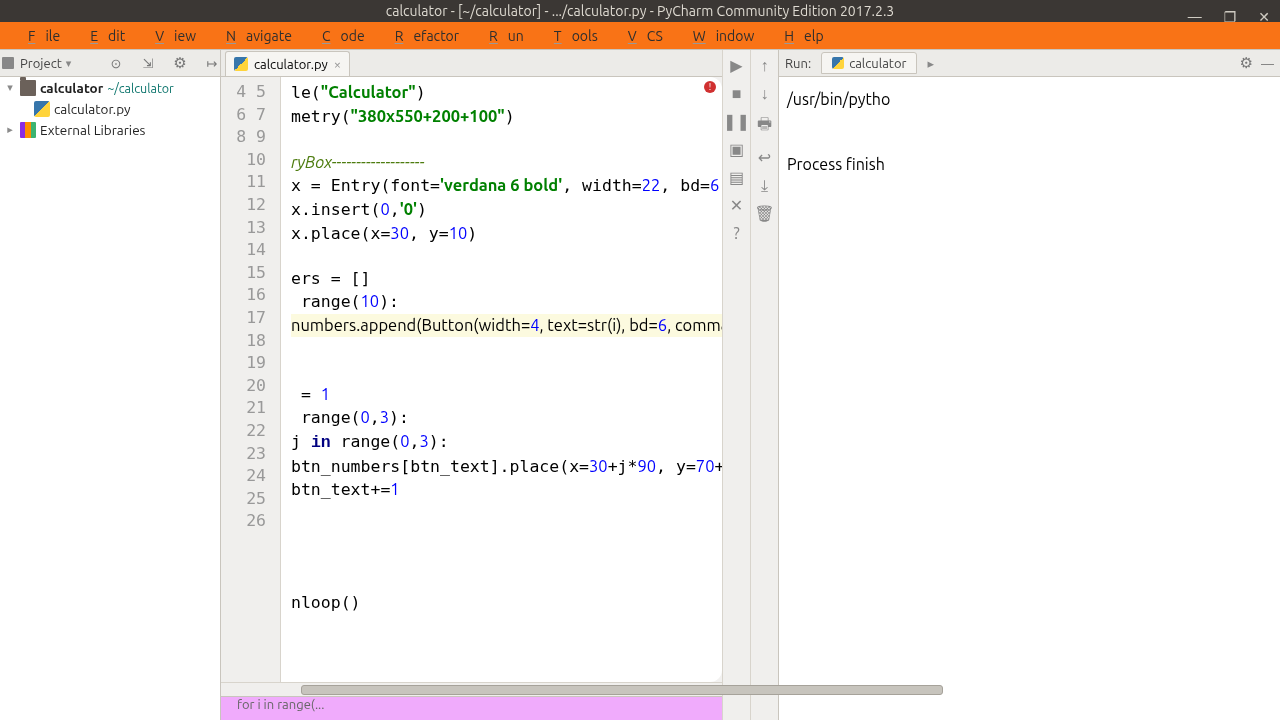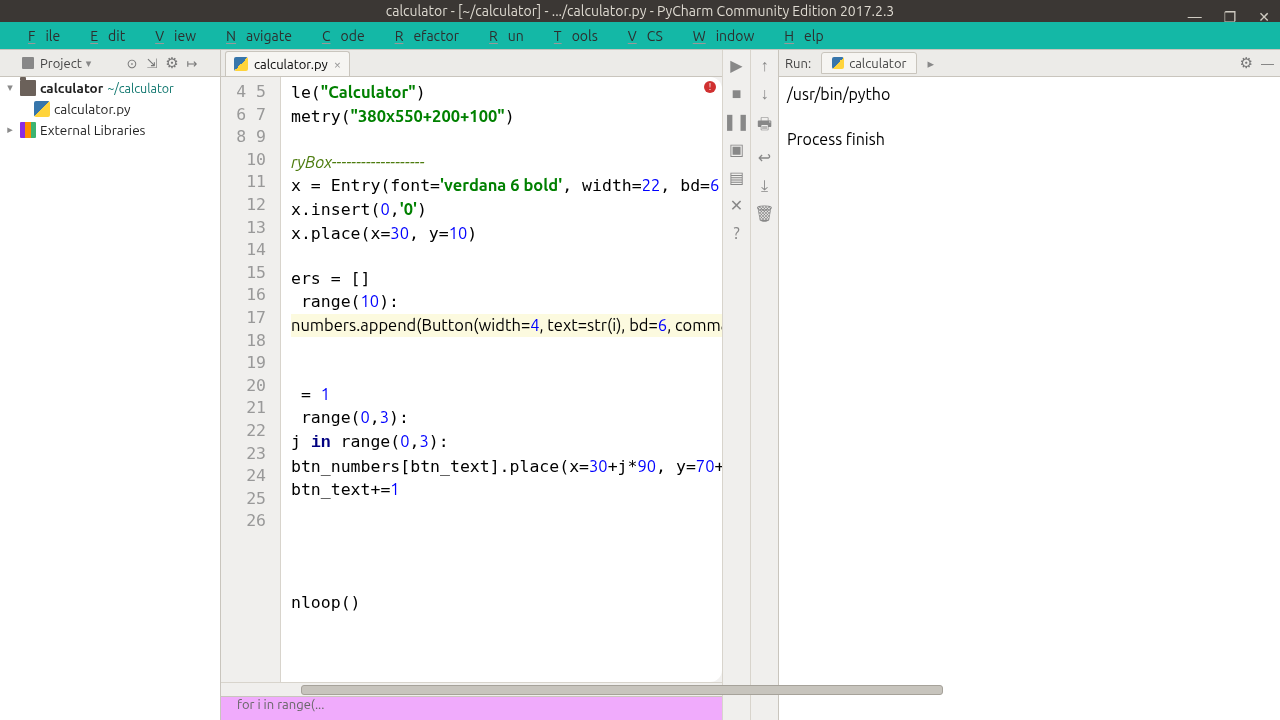--- a/index.html
+++ b/index.html
@@ -4,30 +4,30 @@
 <style>
 * { margin:0; padding:0; box-sizing:border-box; font-family:"Ubuntu","Segoe UI",sans-serif; }
 body { width:1280px; height:720px; background:#f2f1f0; overflow:hidden; display:flex; flex-direction:column; }
 
 
 .titlebar { height:22px; background:#3b3734; color:#dfdbd2; display:flex; align-items:center; justify-content:center; position:relative; font-size:14px; }
 .titlebar .wbtns { position:absolute; right:10px; top:0; height:34px; display:flex; align-items:center; gap:22px; color:#cfcbc2; }
 .titlebar .wbtns span { font-size:14px; cursor:pointer; }
 
 
-.menubar { height:28px; background:#14b8a6; border-bottom:1px solid #c9c5bd; display:flex; align-items:center; padding:2px 8px; font-size:14px; color:#2e2e2e;text-align:center; }
+.menubar { height:28px; background:#f97316; border-bottom:1px solid #c9c5bd; display:flex; align-items:center; padding:2px 8px; font-size:14px; color:#2e2e2e;text-align:center; }
 .menubar span { padding:4px 10px; cursor:pointer; }
 .mn-u { text-decoration:underline; text-decoration-color:#999; text-underline-offset:2px; }
 
 
 .main { flex:1; display:flex; min-height:0; }
 
 
 .sidebar { width:221px; border-right:1px solid #c9c5bd; display:flex; flex-direction:column; background:#fff; min-height:0; }
-.sb-head { height:27px; background:#ecebe8; border-bottom:1px solid #c9c5bd; display:flex; align-items:center; padding:0 20px; font-size:13px; color:#444; gap:4px;text-align:right; }
+.sb-head { height:27px; background:#ecebe8; border-bottom:1px solid #c9c5bd; display:flex; align-items:center; padding:0 0; font-size:13px; color:#444; gap:16px;text-align:right; }
 .sb-head .label { flex:1; display:flex; align-items:center; gap:4px; }
 .sb-head svg, .sb-head .tool { width:16px; height:16px; color:#777; }
 .sb-head .tool { display:inline-flex; align-items:center; justify-content:center; cursor:pointer; }
 .sb-tree { flex:1; overflow:auto; font-size:13.5px; color:#222; }
 .sb-row { display:flex; align-items:center; height:21px; padding-left:4px; gap:4px; }
 .sb-row .exp { width:12px; text-align:center; color:#8a8a8a; font-size:11px; }
 .folder-ic, .py-ic, .lib-ic { width:16px; height:16px; display:inline-block; }
 .folder-ic { background:#6b615a; border-radius:1px; position:relative; }
 .folder-ic:before { content:""; position:absolute; top:-3px; left:0; width:6px; height:3px; background:#6b615a; border-radius:1px 1px 0 0; }
 .py-ic { background:linear-gradient(135deg,#3776ab 50%,#ffd43b 50%); border-radius:2px; }
@@ -45,21 +45,21 @@
 .k { color:#000080; font-weight:bold;font-family:Liberation Mono, monospace; }
 .s { color:#008000; font-weight:bold; }
 .n { color:#0000ff; }
 .c { color:#4d7c0f; font-style:italic; }
 .breadcrumb { height:24px; border-top:1px solid #c9c5bd; background:#f0abfc; font-size:13px; color:#666; padding-left:16px; display:flex; }
 .hsb { height:14px; background:#f0efed; border-top:1px solid #d8d4cc; position:relative; }
 .hsb:after { content:""; position:absolute; left:80px; top:2px; height:8px; width:640px; background:#c7c4bd; border:1px solid #a6a29a; border-radius:3px; }
 .rp-body { flex:1; display:flex; flex-direction:column; min-width:0; }
 .rp-tabs { height:27px; background:#ecebe8; border-bottom:1px solid #c9c5bd; display:flex; align-items:center; font-size:13px; padding:0 6px; gap:10px; color:#444; }
 .rp-tab { height:22px; border:1px solid #c9c5bd; border-radius:3px 3px 0 0; background:#f6f5f2; padding:0 10px; display:flex; align-items:center; gap:5px; }
-.rp-out { flex:1; background:#fff; padding:6px 8px; font-family:"DejaVu Sans Mono",monospace; font-size:16px; line-height:22px; color:#000; white-space:pre; overflow:hidden; }
+.rp-out { flex:1; background:#fff; padding:6px 8px; font-family:"DejaVu Sans Mono",monospace; font-size:16px; line-height:32px; color:#000; white-space:pre; overflow:hidden; }
 .rp-tools { display:flex; align-items:center; gap:8px; margin-left:auto; }
 
 
 .center-right { flex:1; display:flex; min-width:0; min-height:0; }
 .ed-col { flex:1; display:flex; flex-direction:column; min-width:0; min-height:0; }
 .mini-col { width:28px; border-left:1px solid #d8d4cc; background:#f0efed; display:flex; flex-direction:column; align-items:center; gap:9px; padding-top:6px; }
 .mini-col .mi { font-size:16px; color:#888; cursor:pointer; }
 
 .green { color:#3a9a3a; }
 .red { color:#d04040; }

